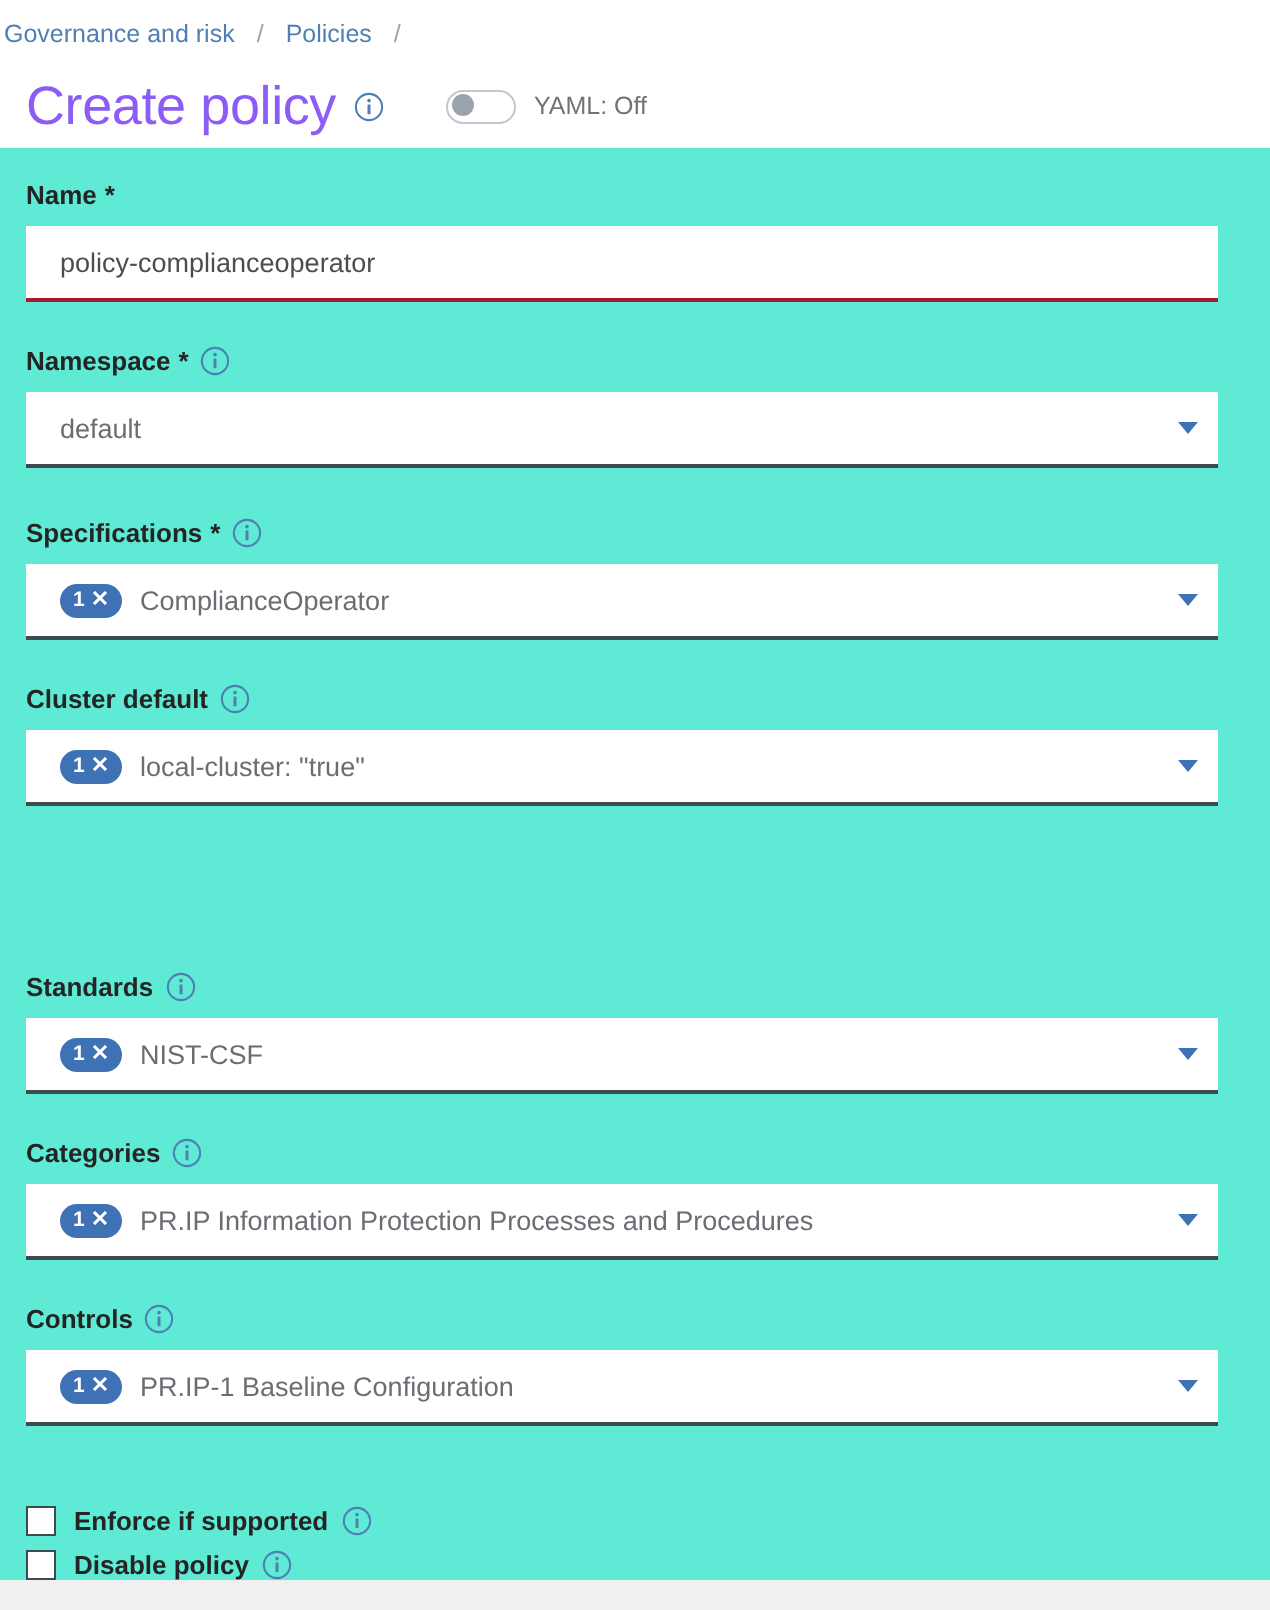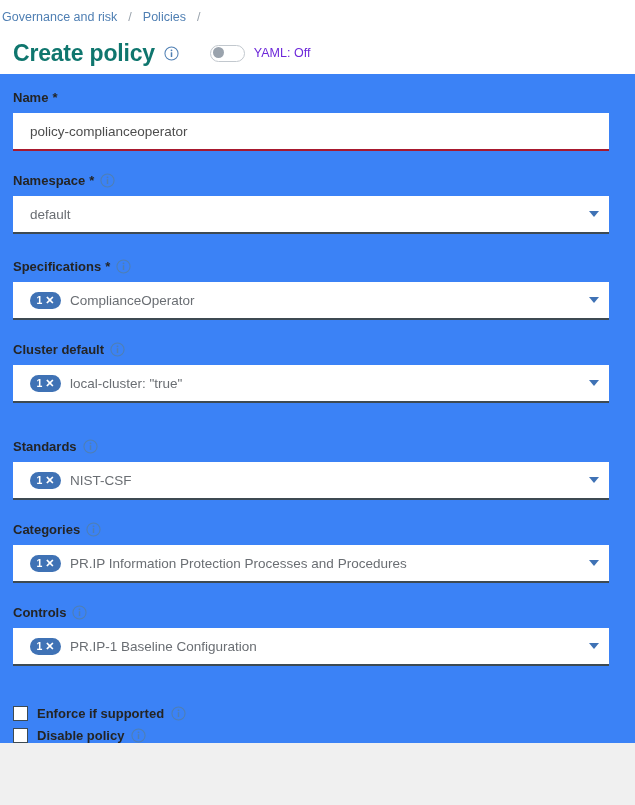--- a/index.html
+++ b/index.html
@@ -42,23 +42,23 @@
     font-size: 12.5px;
   }
   .title-row {
     display: flex;
     align-items: center;
     padding-left: 13px;
     margin-top: 7px;
     height: 38px;
   }
   .page-title {
-    font-size: 23px;
-    font-weight: 700;
-    color: #0f766e;
+    font-size: 27px;
+    font-weight: 400;
+    color: #8b5cf6;
     letter-spacing: -0.2px;
     line-height: 32px;
   }
   .title-info { margin-left: 9px; }
   .toggle-wrap {
     display: flex;
     align-items: center;
     margin-left: 31px;
   }
   .toggle {
@@ -74,39 +74,39 @@
   .toggle .knob {
     position: absolute;
     top: 1.6px; left: 2px;
     width: 11px; height: 11px;
     border-radius: 50%;
     background: #9aa3ad;
   }
   .toggle-label {
     margin-left: 9px;
     font-size: 12.5px;
-    color: #6d28d9;
+    color: #737373;
     white-space: nowrap;
   }
 
   
   .info-icon {
     display: inline-flex;
     align-items: center;
     justify-content: center;
     width: 15px; height: 15px;
     vertical-align: middle;
     flex: none;
     cursor: pointer;
   }
   .info-icon svg { display: block; }
 
   
   .body {
-    background: #3b82f6;
+    background: #5eead4;
     padding: 0 0 0 0;
   }
   .field-group {
     padding: 0 26px 0 13px;
   }
   .field-label {
     display: flex;
     align-items: center;
     font-size: 13px;
     font-weight: bold;
@@ -299,21 +299,21 @@
       <div class="input-box select">
         <span class="chip">
           <span class="chip-count">1</span>
           <span class="chip-x">✕</span>
         </span>
         <span class="input-text">local-cluster: "true"</span>
         <span class="caret"></span>
       </div>
     </div>
 
-    <div class="field-group" style="padding-top:34px;">
+    <div class="field-group" style="padding-top:34px;margin-top:47px;">
       <div class="field-label">
         <span>Standards</span>
         <span class="info-icon">
           <svg width="15" height="15" viewBox="0 0 16 16">
             <circle cx="8" cy="8" r="7" fill="none" stroke="#4f7fb3" stroke-width="1.1"></circle>
             <circle cx="8" cy="4.6" r="0.95" fill="#4f7fb3"></circle>
             <rect x="7.2" y="6.6" width="1.6" height="5.2" rx="0.3" fill="#4f7fb3"></rect>
           </svg>
         </span>
       </div>

